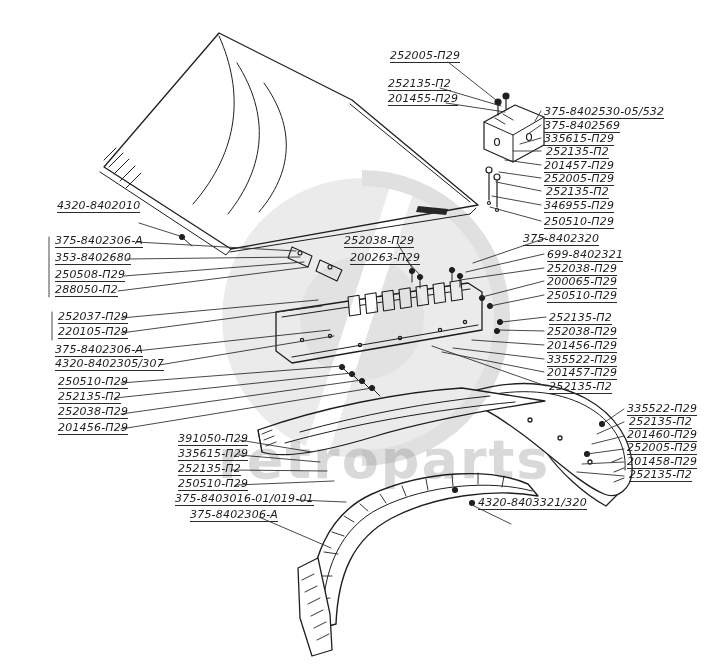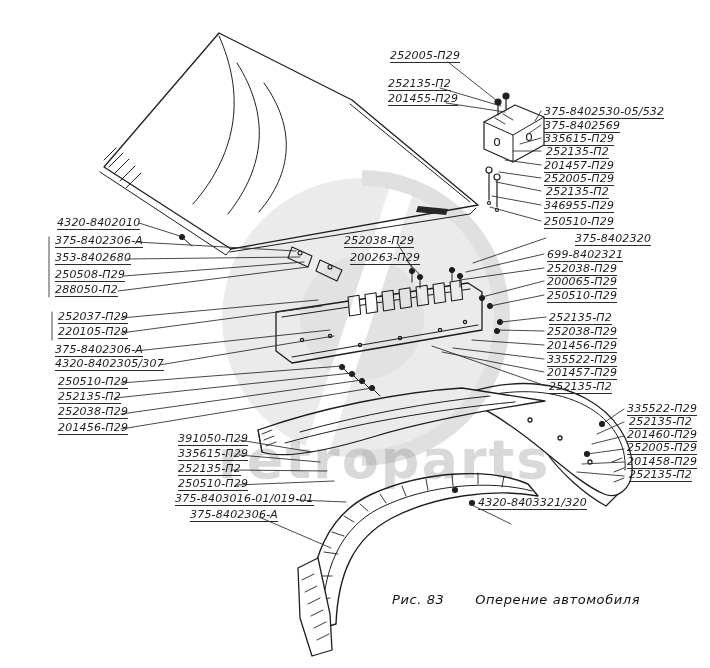--- a/index.html
+++ b/index.html
@@ -227,33 +227,33 @@
 
     <div class="part-label" style="left:544px; top:106px">375-8402530-05/532</div>
     <div class="part-label" style="left:544px; top:120px">375-8402569</div>
     <div class="part-label" style="left:544px; top:133px">335615-П29</div>
     <div class="part-label" style="left:546px; top:146px">252135-П2</div>
     <div class="part-label" style="left:544px; top:160px">201457-П29</div>
     <div class="part-label" style="left:544px; top:173px">252005-П29</div>
     <div class="part-label" style="left:546px; top:186px">252135-П2</div>
     <div class="part-label" style="left:544px; top:200px">346955-П29</div>
     <div class="part-label" style="left:544px; top:216px">250510-П29</div>
-    <div class="part-label" style="left:575px; top:233px">375-8402320</div>
+    <div class="part-label" style="left:523px; top:233px">375-8402320</div>
     <div class="part-label" style="left:547px; top:249px">699-8402321</div>
     <div class="part-label" style="left:547px; top:263px">252038-П29</div>
     <div class="part-label" style="left:547px; top:276px">200065-П29</div>
     <div class="part-label" style="left:547px; top:290px">250510-П29</div>
     <div class="part-label" style="left:549px; top:312px">252135-П2</div>
     <div class="part-label" style="left:547px; top:326px">252038-П29</div>
     <div class="part-label" style="left:547px; top:340px">201456-П29</div>
     <div class="part-label" style="left:547px; top:354px">335522-П29</div>
     <div class="part-label" style="left:547px; top:367px">201457-П29</div>
     <div class="part-label" style="left:549px; top:381px">252135-П2</div>
 
-    <div class="part-label" style="left:57px; top:217px">4320-8402010</div>
+    <div class="part-label" style="left:57px; top:200px">4320-8402010</div>
     <div class="part-label" style="left:55px; top:235px">375-8402306-А</div>
     <div class="part-label" style="left:55px; top:252px">353-8402680</div>
     <div class="part-label" style="left:55px; top:269px">250508-П29</div>
     <div class="part-label" style="left:55px; top:284px">288050-П2</div>
     <div class="part-label" style="left:58px; top:311px">252037-П29</div>
     <div class="part-label" style="left:58px; top:326px">220105-П29</div>
     <div class="part-label" style="left:55px; top:344px">375-8402306-А</div>
     <div class="part-label" style="left:55px; top:358px">4320-8402305/307</div>
     <div class="part-label" style="left:58px; top:376px">250510-П29</div>
     <div class="part-label" style="left:58px; top:391px">252135-П2</div>
@@ -272,19 +272,15 @@
 
     <div class="part-label" style="left:627px; top:403px">335522-П29</div>
     <div class="part-label" style="left:629px; top:416px">252135-П2</div>
     <div class="part-label" style="left:627px; top:429px">201460-П29</div>
     <div class="part-label" style="left:627px; top:442px">252005-П29</div>
     <div class="part-label" style="left:627px; top:456px">201458-П29</div>
     <div class="part-label" style="left:629px; top:469px">252135-П2</div>
 
     <div class="part-label" style="left:478px; top:497px">4320-8403321/320</div>
 
-    <div class="caption">
-      <span class="cap-fig">Рис. 83</span>
-      <span class="cap-title">Оперение автомобиля</span>
-    </div>
   </div>
 
 </div>
 
 </body></html>

